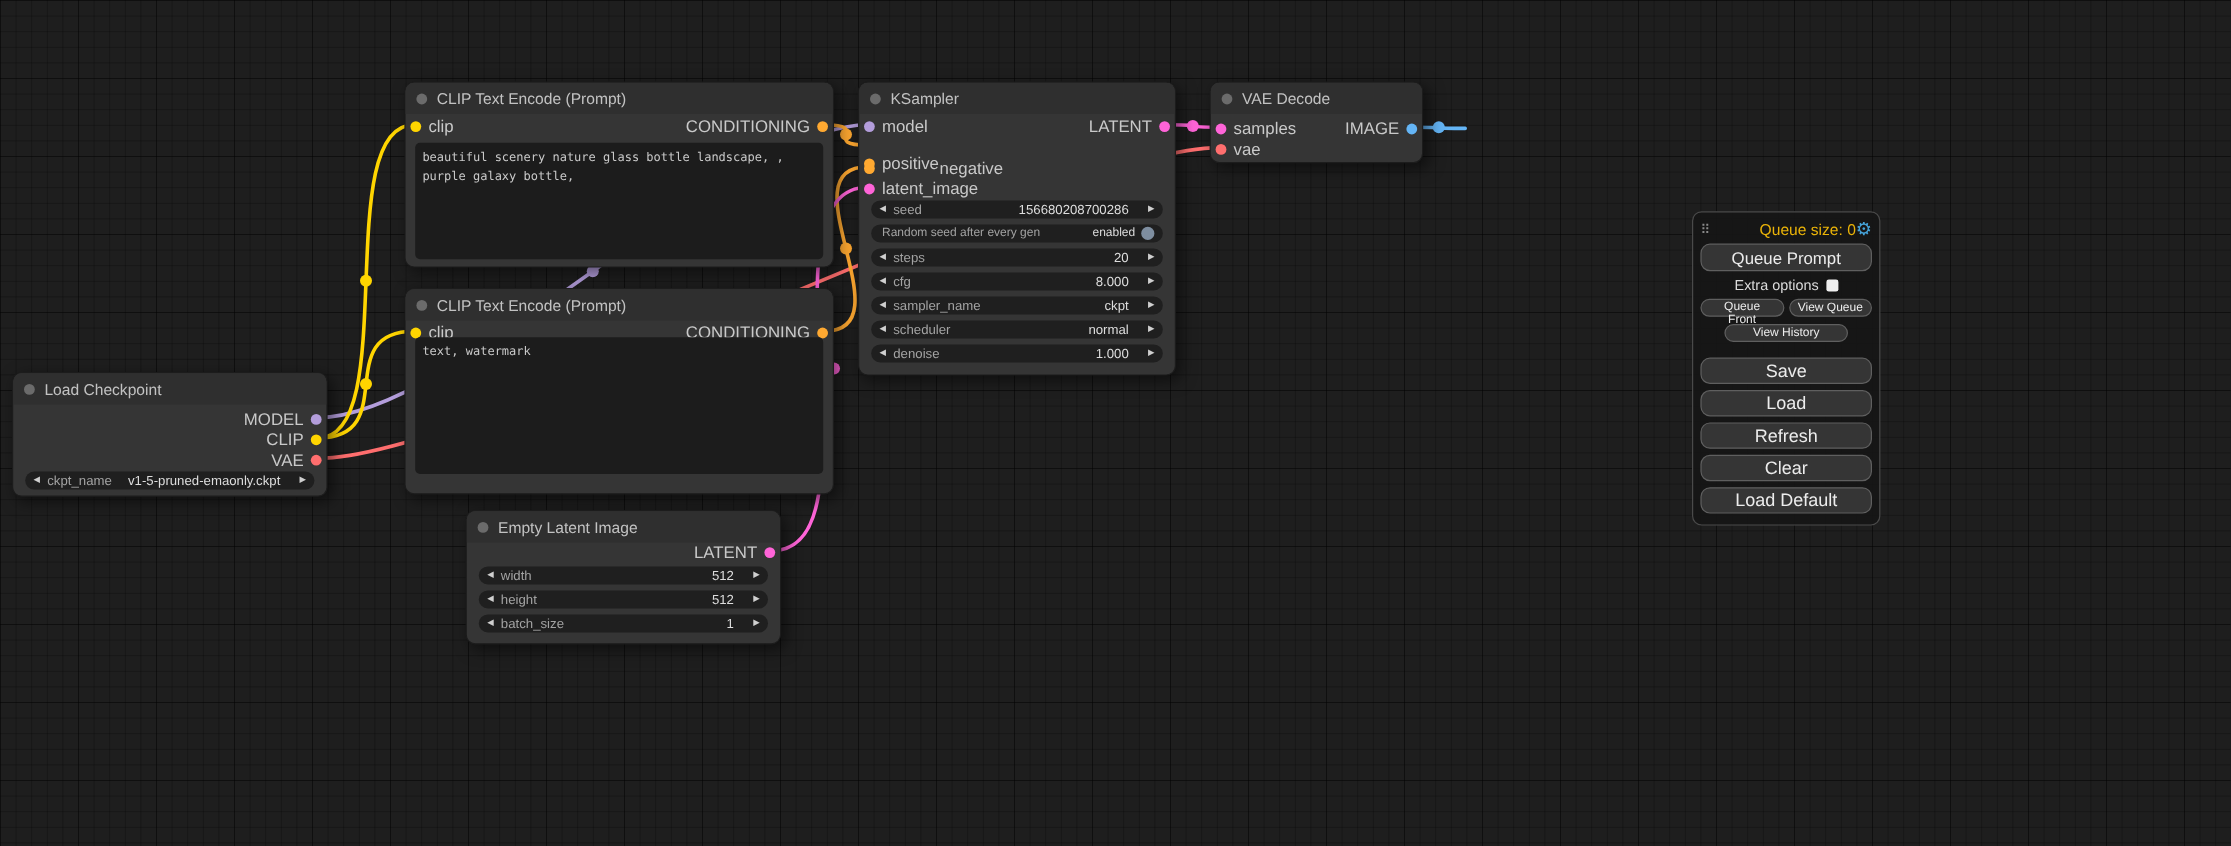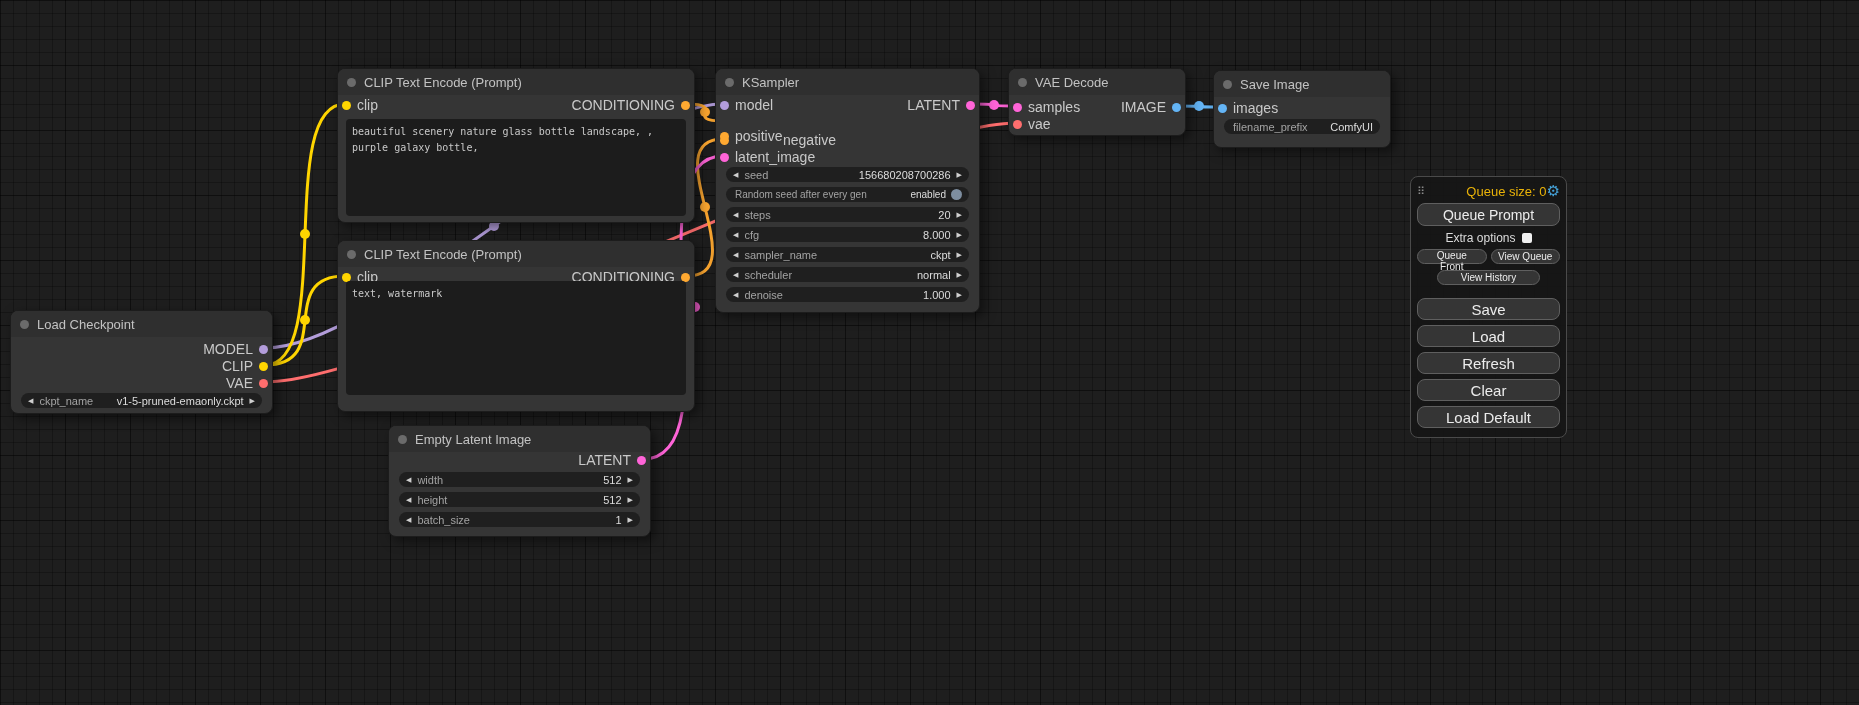--- a/index.html
+++ b/index.html
@@ -21,21 +21,21 @@
   .ttext{color:#c2c2c2;font-size:13px;white-space:nowrap;}
   .row{position:absolute;left:0;right:0;height:16px;display:flex;align-items:center;}
   .row.in{justify-content:flex-start;padding-left:4px;}
   .row.out{justify-content:flex-end;padding-right:4px;}
   .sdot{width:9px;height:9px;border-radius:50%;flex:none;}
   .slabel{color:#c9c9c9;font-size:14px;margin:0 6px;white-space:nowrap;}
   .widget{position:absolute;left:10px;right:10px;height:15px;background:#1f1f1f;border-radius:8px;
     display:flex;align-items:center;padding:0 7px;box-sizing:border-box;font-size:11px;white-space:nowrap;}
   .warr{color:#cfcfcf;font-size:7px;flex:none;line-height:15px;}
   .wname{color:#a3a3a3;margin-left:6px;}
-  .wval{color:#dddddd;margin-left:auto;margin-right:6px;}
+  .wval{color:#dddddd;margin-left:auto;margin-right:16px;}
   .wval.noarr{margin-right:0;}
   .knob{width:11px;height:11px;border-radius:50%;margin-left:5px;flex:none;}
   textarea.prompt{position:absolute;left:8px;right:8px;background:#1c1c1c;border:none;border-radius:4px;
     color:#c9c9c9;font-family:"DejaVu Sans Mono",monospace;font-size:10px;line-height:1.6;
     padding:5px 6px;resize:none;box-sizing:border-box;outline:none;width:calc(100% - 16px);}
   .menu{position:absolute;left:1410px;top:176px;width:157px;background:rgba(22,22,22,.93);
     border:1px solid #4a4a4a;border-radius:8px;padding:4px 6px 9px;box-sizing:border-box;z-index:3;}
   .mhead{display:flex;align-items:center;height:20px;margin-bottom:2px;}
   .mdrag{color:#8a8a8a;font-size:11px;width:16px;cursor:grab;}
   .mqueue{flex:1;text-align:right;color:#eab308;font-size:13px;}
@@ -247,34 +247,20 @@
     <div class="row out" style="top:30px;">
       <span class="slabel">IMAGE</span>
       <span class="sdot" style="background: rgb(100, 181, 246);"></span>
     </div>
     <div class="row in" style="top:47px;">
       <span class="sdot" style="background: rgb(255, 110, 110);"></span>
       <span class="slabel">vae</span>
     </div>
   </div>
 
-  <div class="node" style="left:1213px;top:70px;width:178px;height:78px;">
-    <div class="ntitle">
-      <span class="tdot"></span>
-      <span class="ttext">Save Image</span>
-    </div>
-    <div class="row in" style="top:29px;">
-      <span class="sdot" style="background: rgb(100, 181, 246);"></span>
-      <span class="slabel">images</span>
-    </div>
-    <div class="widget" style="top:48px;">
-      <span class="wname" style="margin-left:2px;">filename_prefix</span>
-      <span class="wval noarr">ComfyUI</span>
-    </div>
-  </div>
 
   <div class="menu">
     <div class="mhead">
       <span class="mdrag">⠿</span>
       <span class="mqueue">Queue size: 0</span>
       <span class="mgear">⚙</span>
     </div>
     <button class="btn big">Queue Prompt</button>
     <div class="extra">
       <span>Extra options</span>

